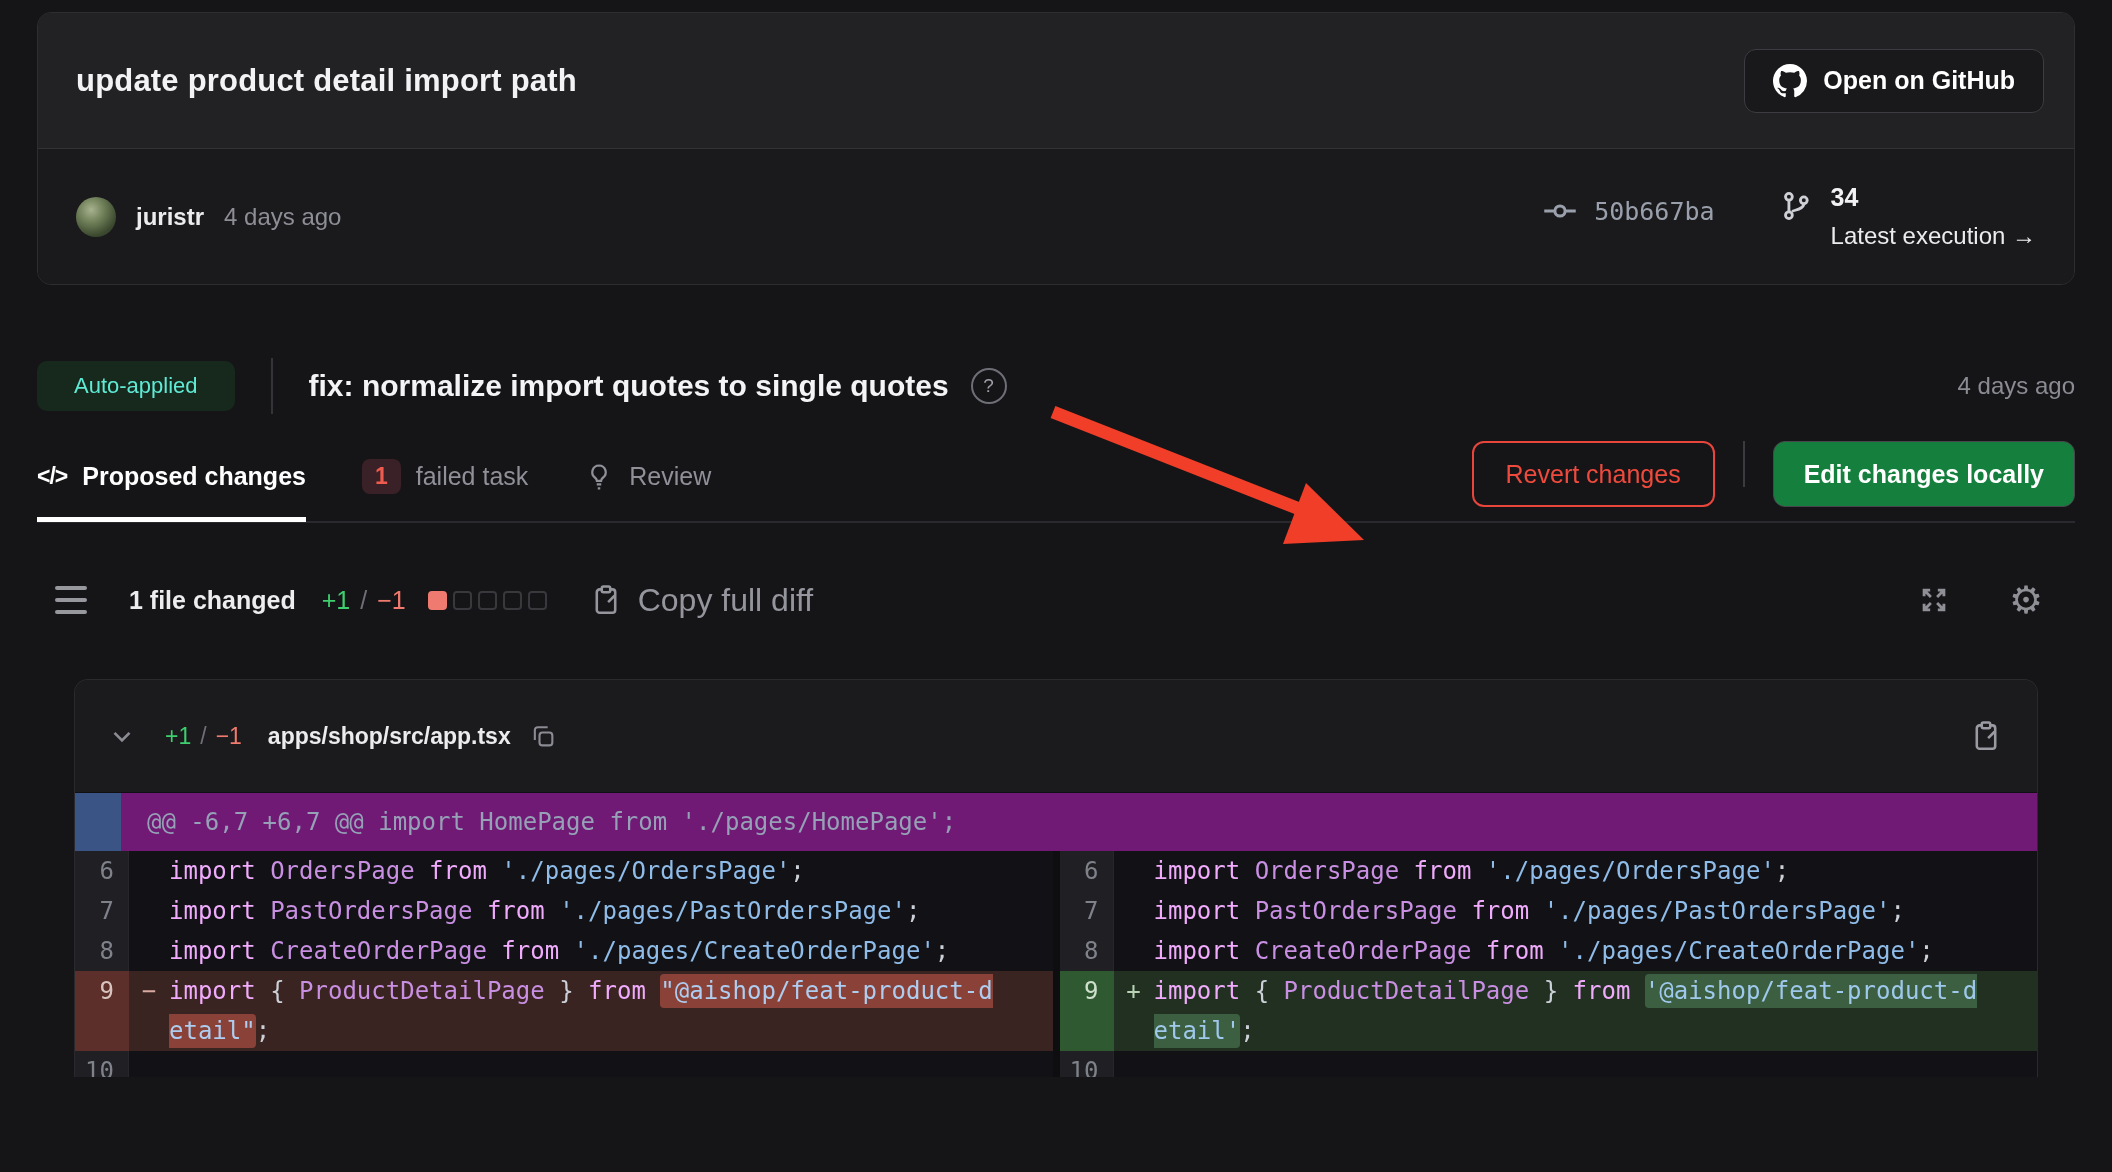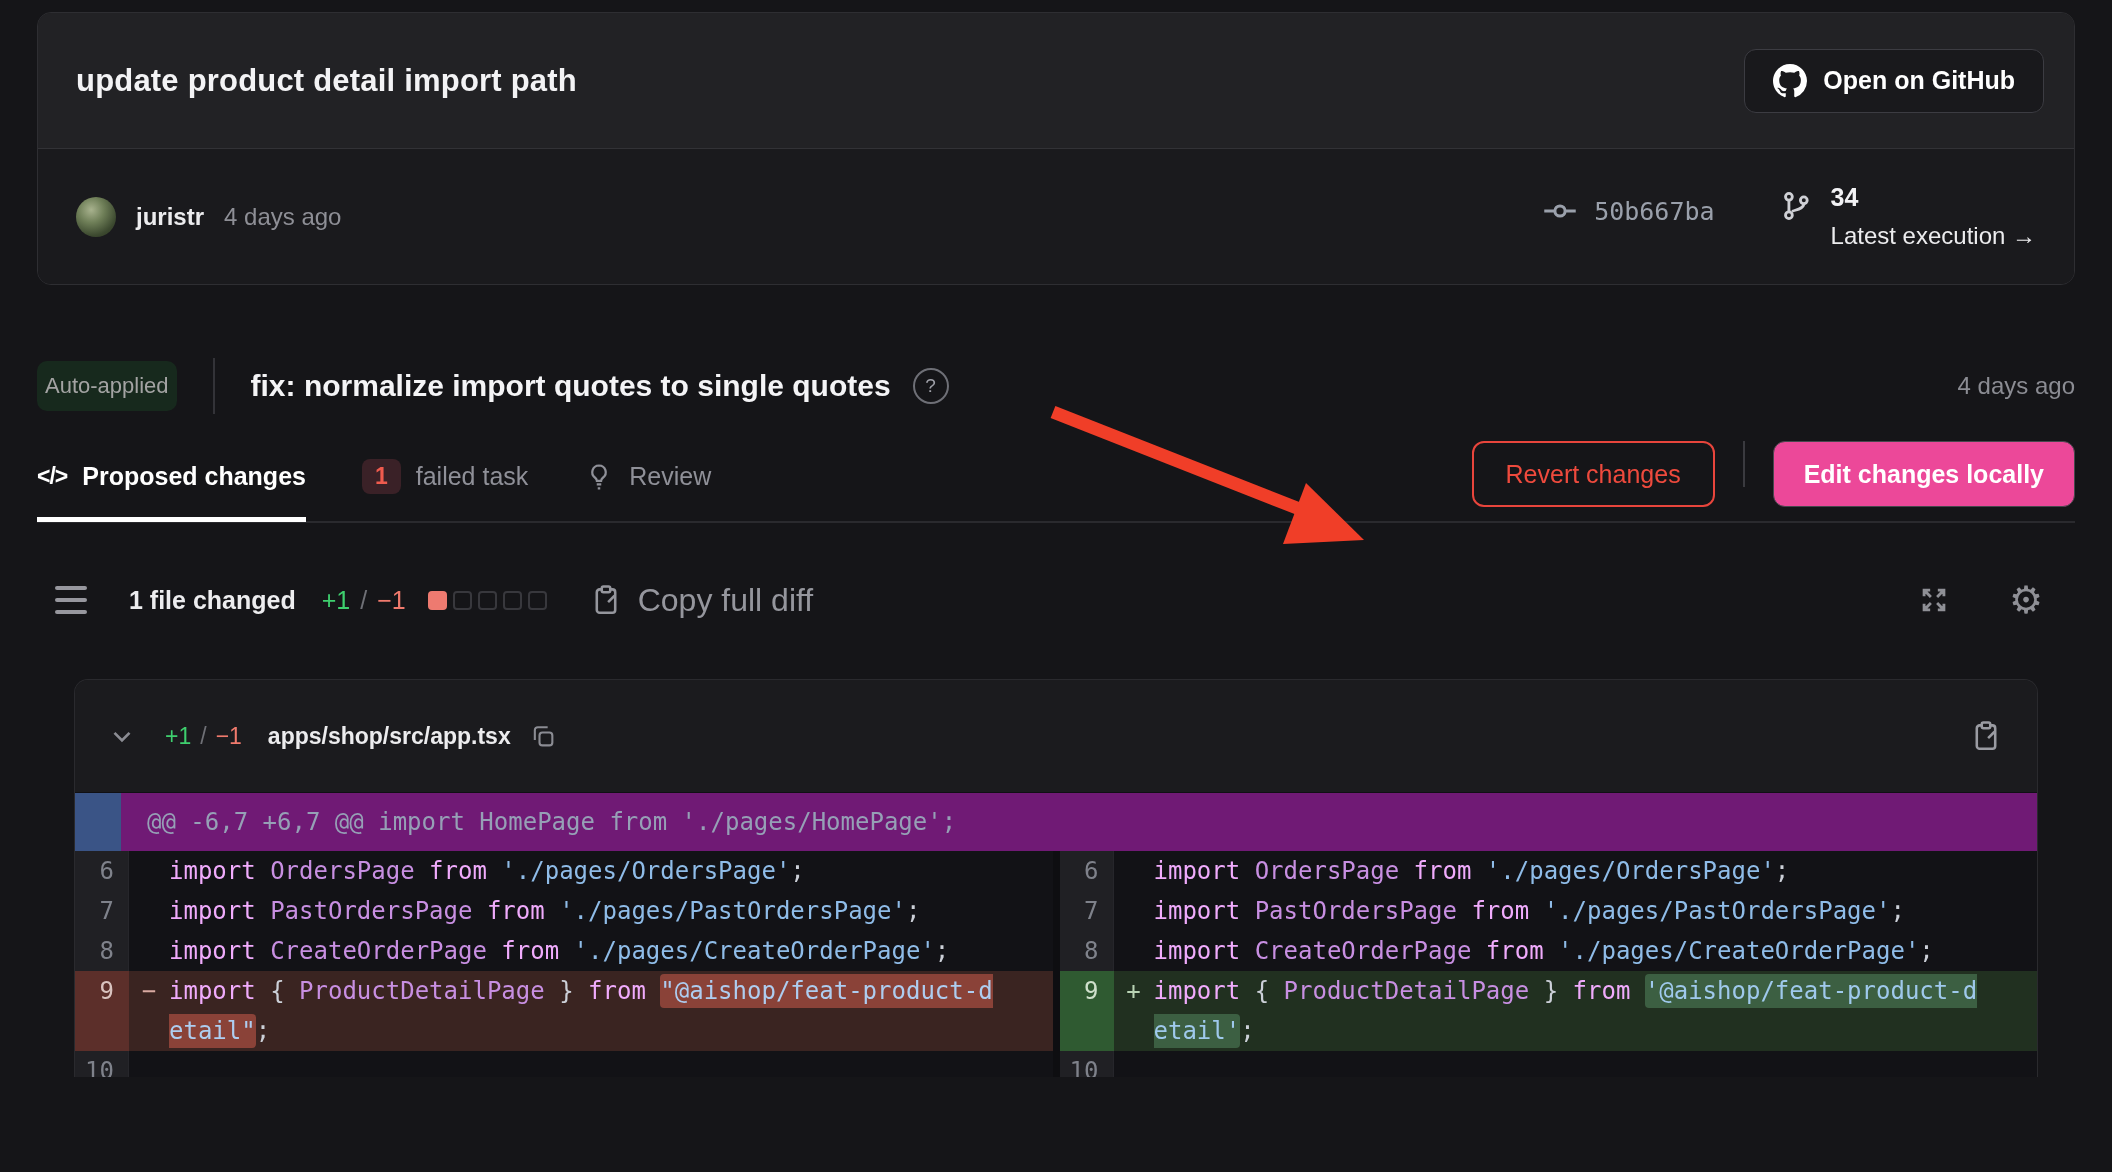--- a/index.html
+++ b/index.html
@@ -31,39 +31,39 @@
   .exec-texts{display:flex;flex-direction:column;gap:10px;}
   .exec-count{font-size:25px;font-weight:bold;color:#f2f2f4;}
   .exec-link{font-size:24px;color:#ececee;cursor:pointer;}
   
   .nav-row{margin-top:62px;height:36px;display:flex;justify-content:flex-end;align-items:center;gap:52px;font-size:25px;color:#8a8b92;}
   .nav-item{cursor:pointer;}
   .nav-item.active{color:#fff;display:flex;align-items:center;gap:16px;}
   .blue-dot{width:17px;height:17px;border-radius:50%;background:#3b82f6;box-shadow:0 0 0 4px rgba(59,130,246,.15);}
   
   .fix-row{margin-top:72px;height:58px;display:flex;align-items:center;}
-  .badge-green{background:#17291d;color:#a3a3a3;font-size:22px;padding:12px 8px;border-radius:10px;}
+  .badge-green{background:#17291d;color:#5eead4;font-size:22px;padding:12px 37px;border-radius:10px;}
   .vdiv{width:2px;height:56px;background:#333338;margin:0 36px;}
   .fix-title{font-size:30px;font-weight:bold;color:#f4f4f6;}
   .help-circle{width:32px;height:32px;border-radius:50%;border:2px solid #6e6f76;color:#9fa0a8;
     display:flex;align-items:center;justify-content:center;font-size:19px;margin-left:22px;cursor:pointer;}
   .fix-time{margin-left:auto;font-size:24px;color:#8b8c93;}
   
   .tabs-row{margin-top:20px;height:86px;display:flex;align-items:center;border-bottom:2px solid #2a2a2e;}
   .tab{display:flex;align-items:center;gap:15px;height:100%;border-bottom:5px solid transparent;margin-bottom:-2px;
     box-sizing:border-box;font-size:25px;color:#8f9098;cursor:pointer;}
   .tab + .tab{margin-left:56px;}
   .tab.active{border-bottom-color:#fff;color:#fff;font-weight:bold;}
   .tab-icon-code{font-size:23px;font-weight:bold;color:#fff;letter-spacing:-1px;}
   .badge-red{background:#3a2127;color:#ef5b4e;font-weight:bold;font-size:23px;border-radius:8px;padding:4px 13px;}
   .tab-actions{margin-left:auto;display:flex;align-items:flex-start;gap:28px;margin-bottom:8px;padding-left:28px;}
   .btn-revert{background:transparent;border:2px solid #e8453c;color:#ee4a3d;border-radius:12px;height:66px;
     padding:0 32px;font-size:25px;font-family:inherit;cursor:pointer;}
   .vdiv2{width:2px;height:46px;background:#3a3a3f;}
-  .btn-edit{background:#ec4899;border:1px solid #47474d;color:#fff;border-radius:12px;height:66px;
+  .btn-edit{background:#15803d;border:1px solid #47474d;color:#fff;border-radius:12px;height:66px;
     padding:0 30px;font-size:25px;font-weight:bold;font-family:inherit;cursor:pointer;}
   
   .toolbar{margin-top:48px;height:58px;display:flex;align-items:center;padding:0 18px;}
   .hamburger{display:flex;flex-direction:column;gap:8px;margin-right:42px;cursor:pointer;}
   .hamburger span{width:32px;height:4px;border-radius:2px;background:#97979e;}
   .files-label{font-size:25px;color:#ededef;font-weight:bold;margin-right:26px;}
   .stat-add{color:#3ecf6e;font-size:25px;}
   .stat-sep{color:#6f7076;font-size:25px;margin:0 10px;}
   .stat-del{color:#f07a6d;font-size:25px;}
   .blocks{display:flex;gap:6px;margin-left:22px;}

